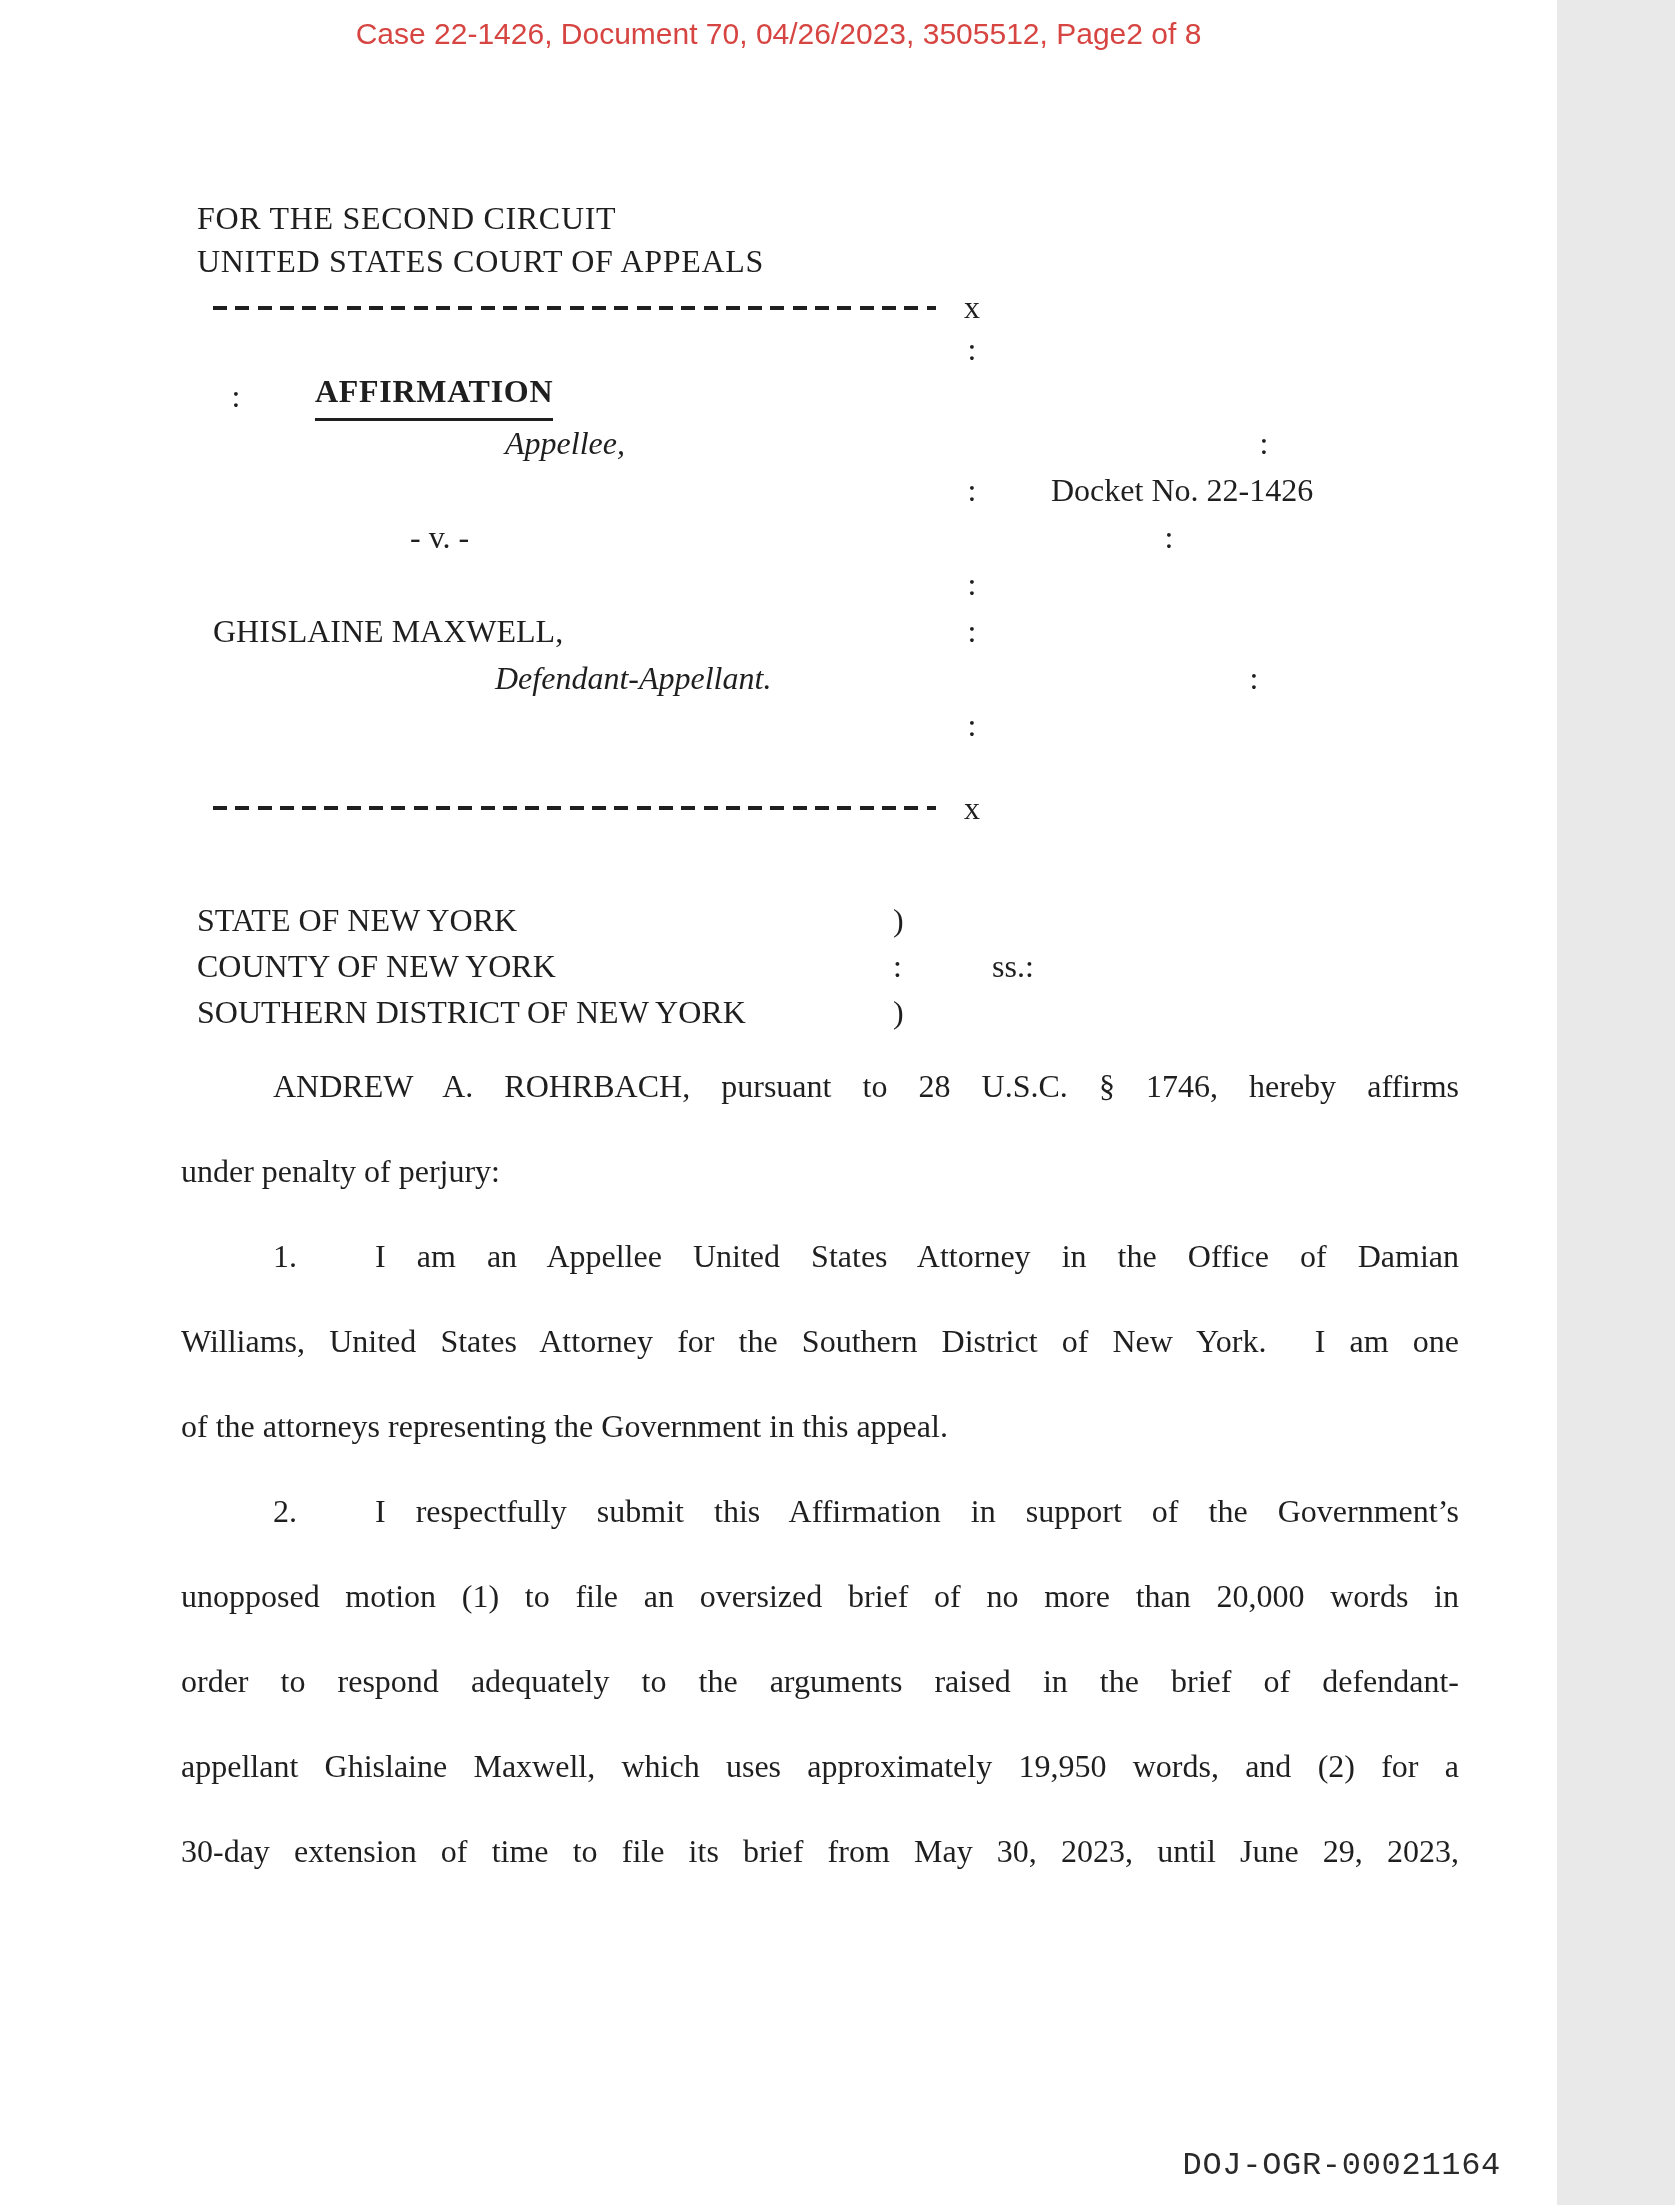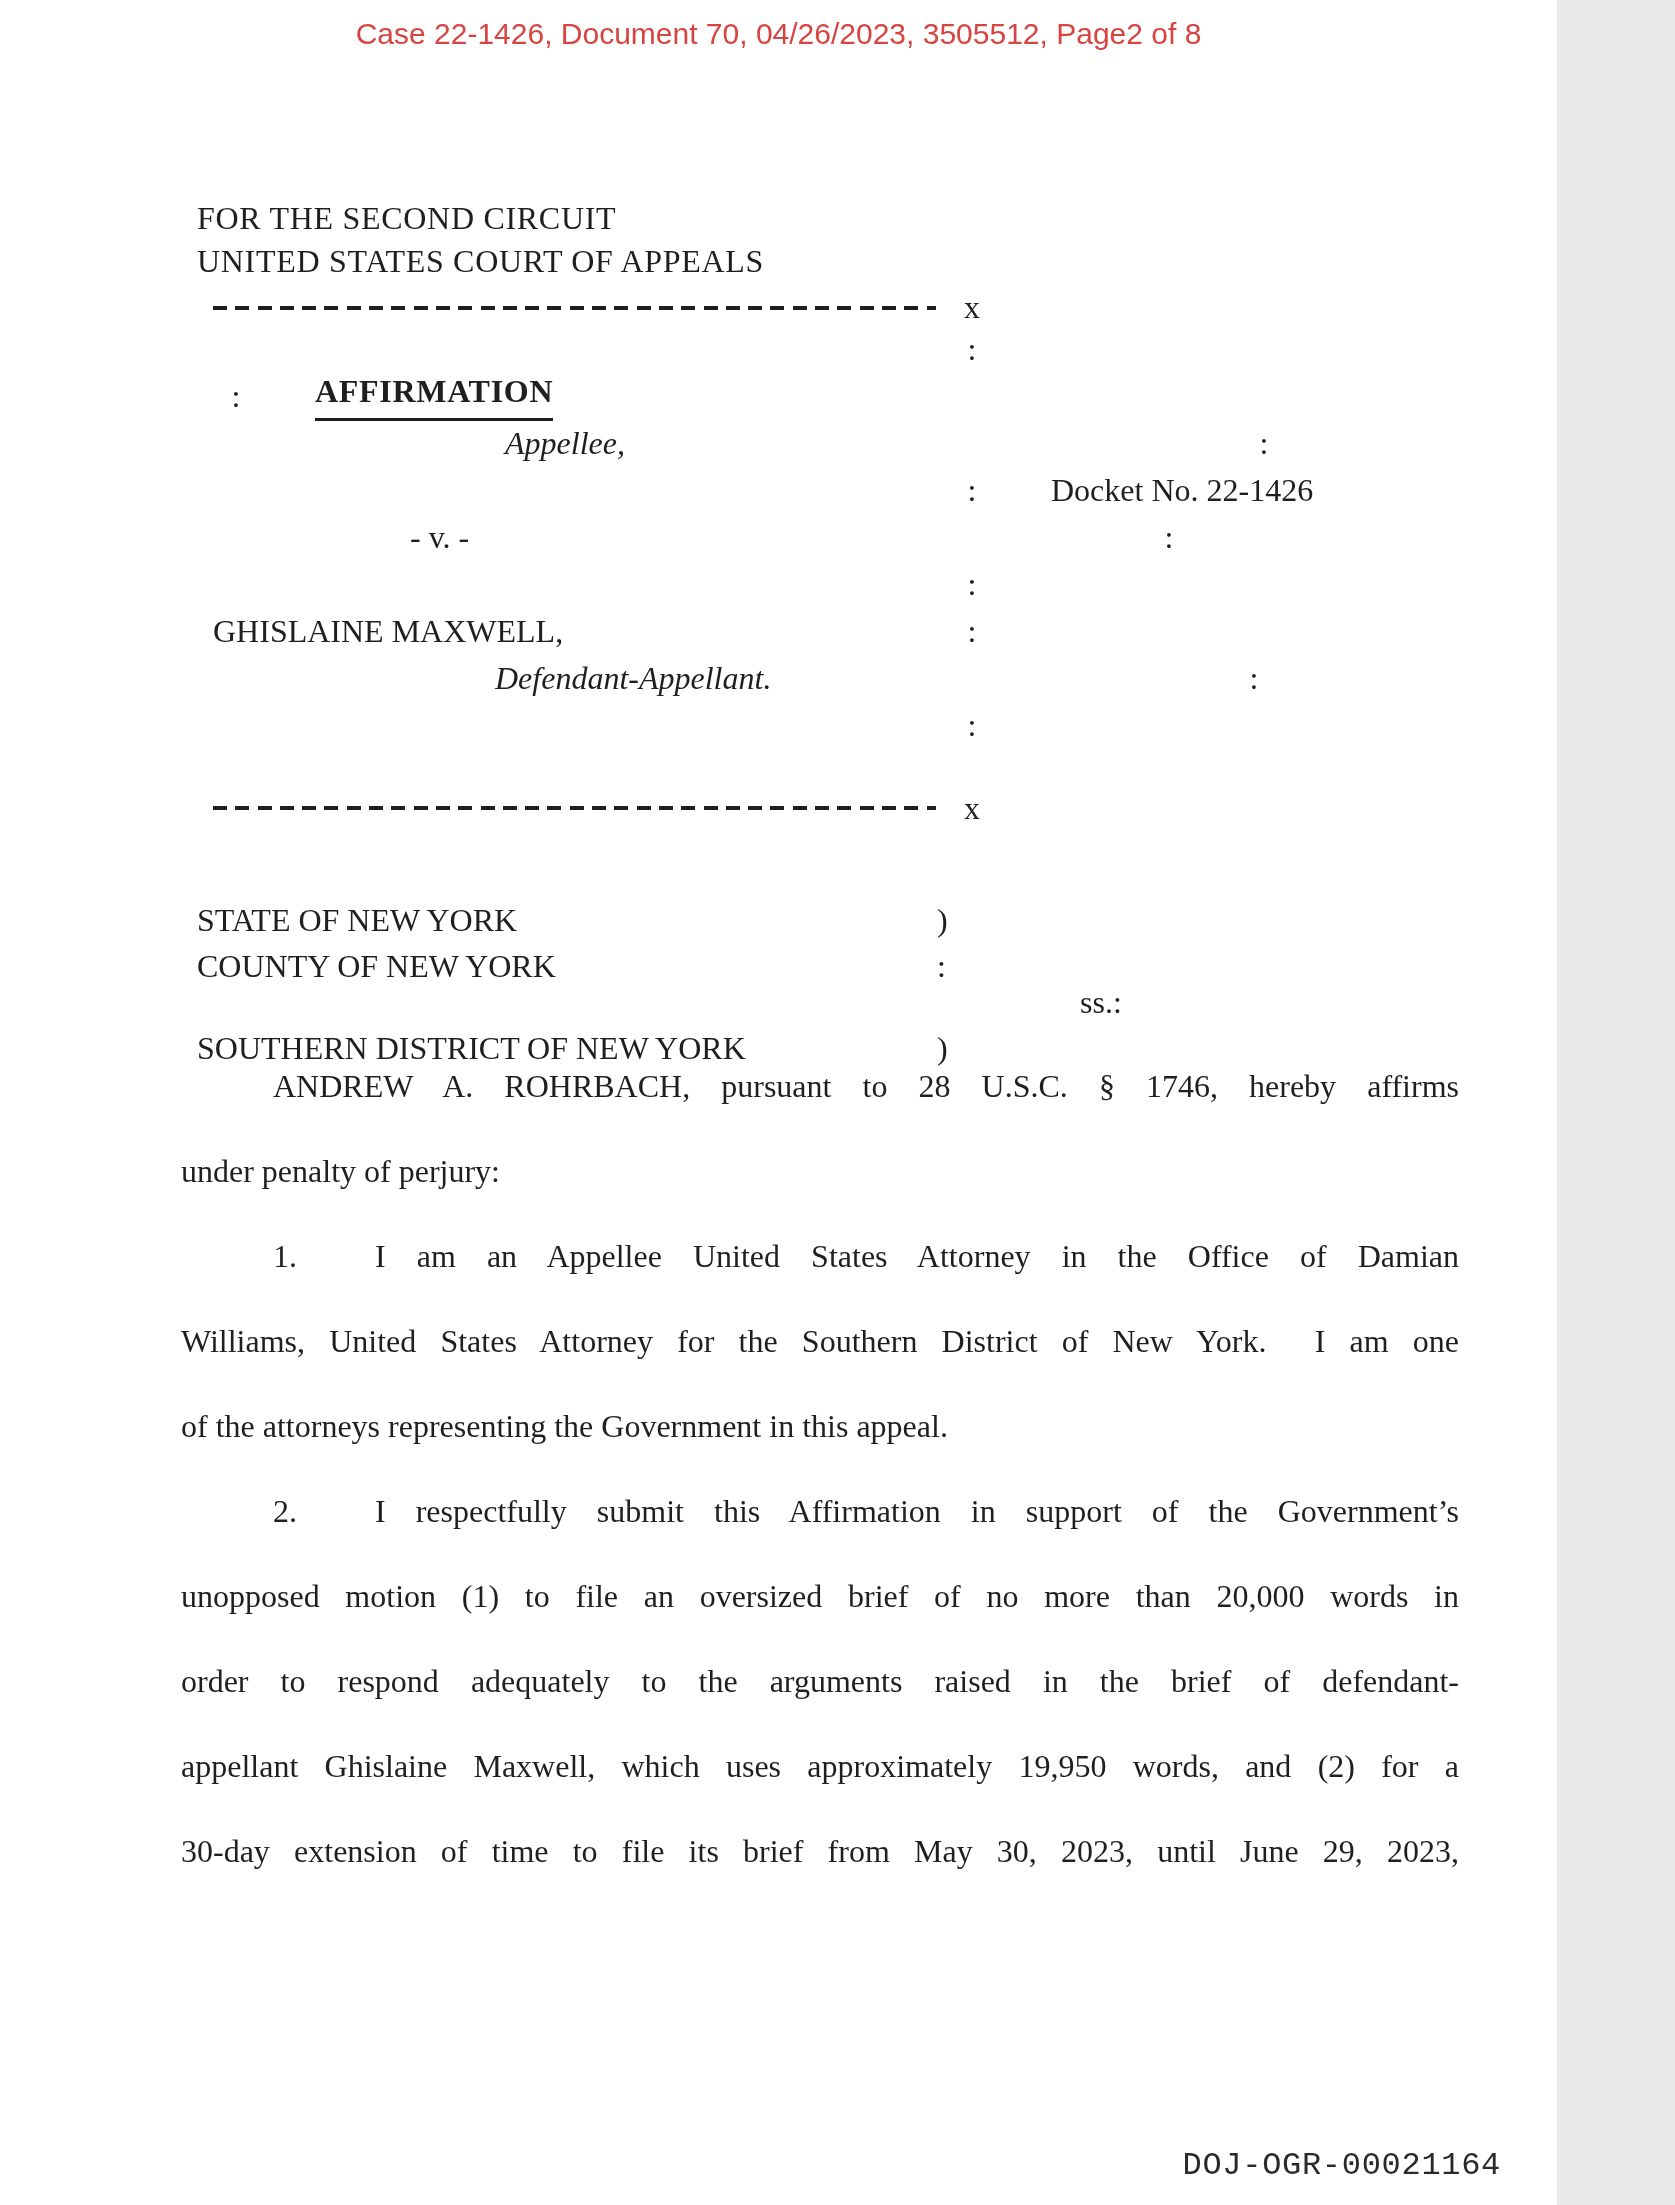--- a/index.html
+++ b/index.html
@@ -76,24 +76,24 @@
   }
 
   
   .venue {
     position: absolute;
     top: 897px;
     left: 197px;
     width: 1051px;
     font-size: 32px;
   }
-  .vrow { display: flex; line-height: 46px; gap: 44px; }
+  .vrow { display: flex; line-height: 46px; }
   .v-text { width: 696px; flex: 0 0 696px; }
   .v-mark { width: 99px; flex: 0 0 99px; }
-  .v-suffix { flex: 1 1 auto; margin-top: 36px; }
+  .v-suffix { flex: 1 1 auto; }
 
   
   .docbody {
     position: absolute;
     top: 1044px;
     left: 181px;
     width: 1278px;
     font-size: 32px;
   }
   .jline {

